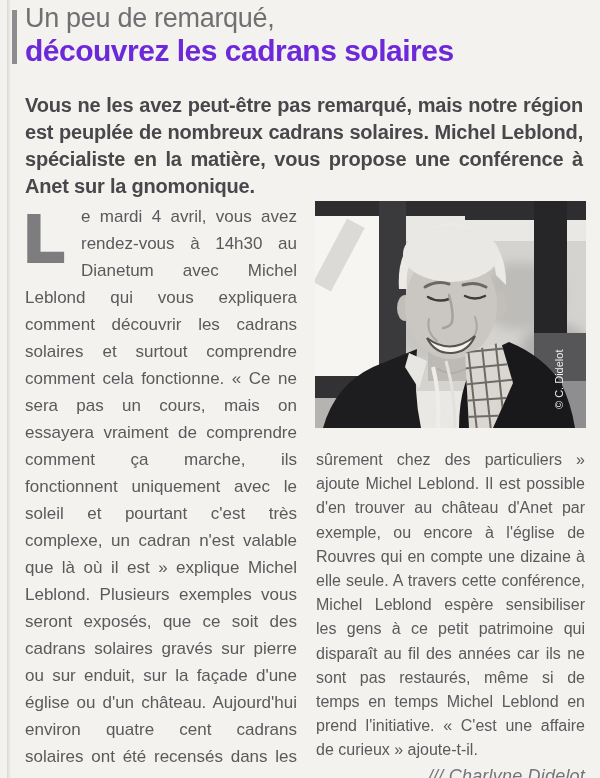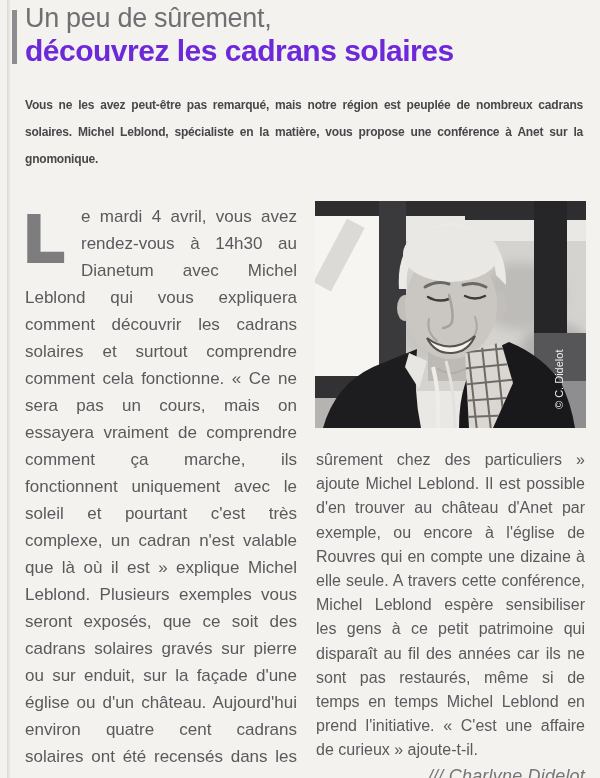--- a/index.html
+++ b/index.html
@@ -32,21 +32,21 @@
     font-size:27px;line-height:33px;font-weight:400;
     color:#707073;letter-spacing:-0.3px;
   }
   .title-line2{
     font-size:30px;line-height:32px;font-weight:bold;
     color:#6d28d9;letter-spacing:-0.5px;
   }
   
   .intro{
     position:absolute;left:25px;top:92px;width:558px;
-    font-size:12px;line-height:27px;font-weight:bold;
+    font-size:20px;line-height:27px;font-weight:bold;
     color:#48484a;text-align:justify;letter-spacing:-0.2px;
   }
   
   .col-left{
     position:absolute;left:25px;top:203px;width:272px;height:570px;
     font-size:17px;line-height:27px;
     text-align:justify;text-align-last:justify;
     color:#5a5a5c;overflow:hidden;
   }
   .dropcap{
@@ -80,21 +80,21 @@
 </style>
 </head>
 <body>
 
 <div class="page">
 
   <div class="scan-edge"></div>
 
   <div class="title-bar"></div>
   <div class="title-block">
-    <div class="title-line1">Un peu de sûrement,</div>
+    <div class="title-line1">Un peu de remarqué,</div>
     <div class="title-line2">découvrez les cadrans solaires</div>
   </div>
 
   <div class="intro">Vous ne les avez peut-être pas remarqué, mais notre région est peuplée de nombreux cadrans solaires. Michel Leblond, spécialiste en la matière, vous propose une conférence à Anet sur la gnomonique.</div>
 
   <div class="col-left">
     <span class="dropcap">L</span><span>e mardi 4 avril, vous avez rendez-vous à 14h30 au Dianetum avec Michel Leblond qui vous expliquera comment découvrir les cadrans solaires et surtout comprendre comment cela fonctionne. « Ce ne sera pas un cours, mais on essayera vraiment de comprendre comment ça marche, ils fonctionnent uniquement avec le soleil et pourtant c'est très complexe, un cadran n'est valable que là où il est » explique Michel Leblond. Plusieurs exemples vous seront exposés, que ce soit des cadrans solaires gravés sur pierre ou sur enduit, sur la façade d'une église ou d'un château. Aujourd'hui environ quatre cent cadrans solaires ont été recensés dans les départements de l'Eure et l' Eure-et-Loir (qui en possède la moitié). « J'ai vu 98% de ceux qu'il y a à voir dans ces deux départements, ceux qui restent inconnus à ce jour sont</span>
   </div>
 
   <div class="photo">

